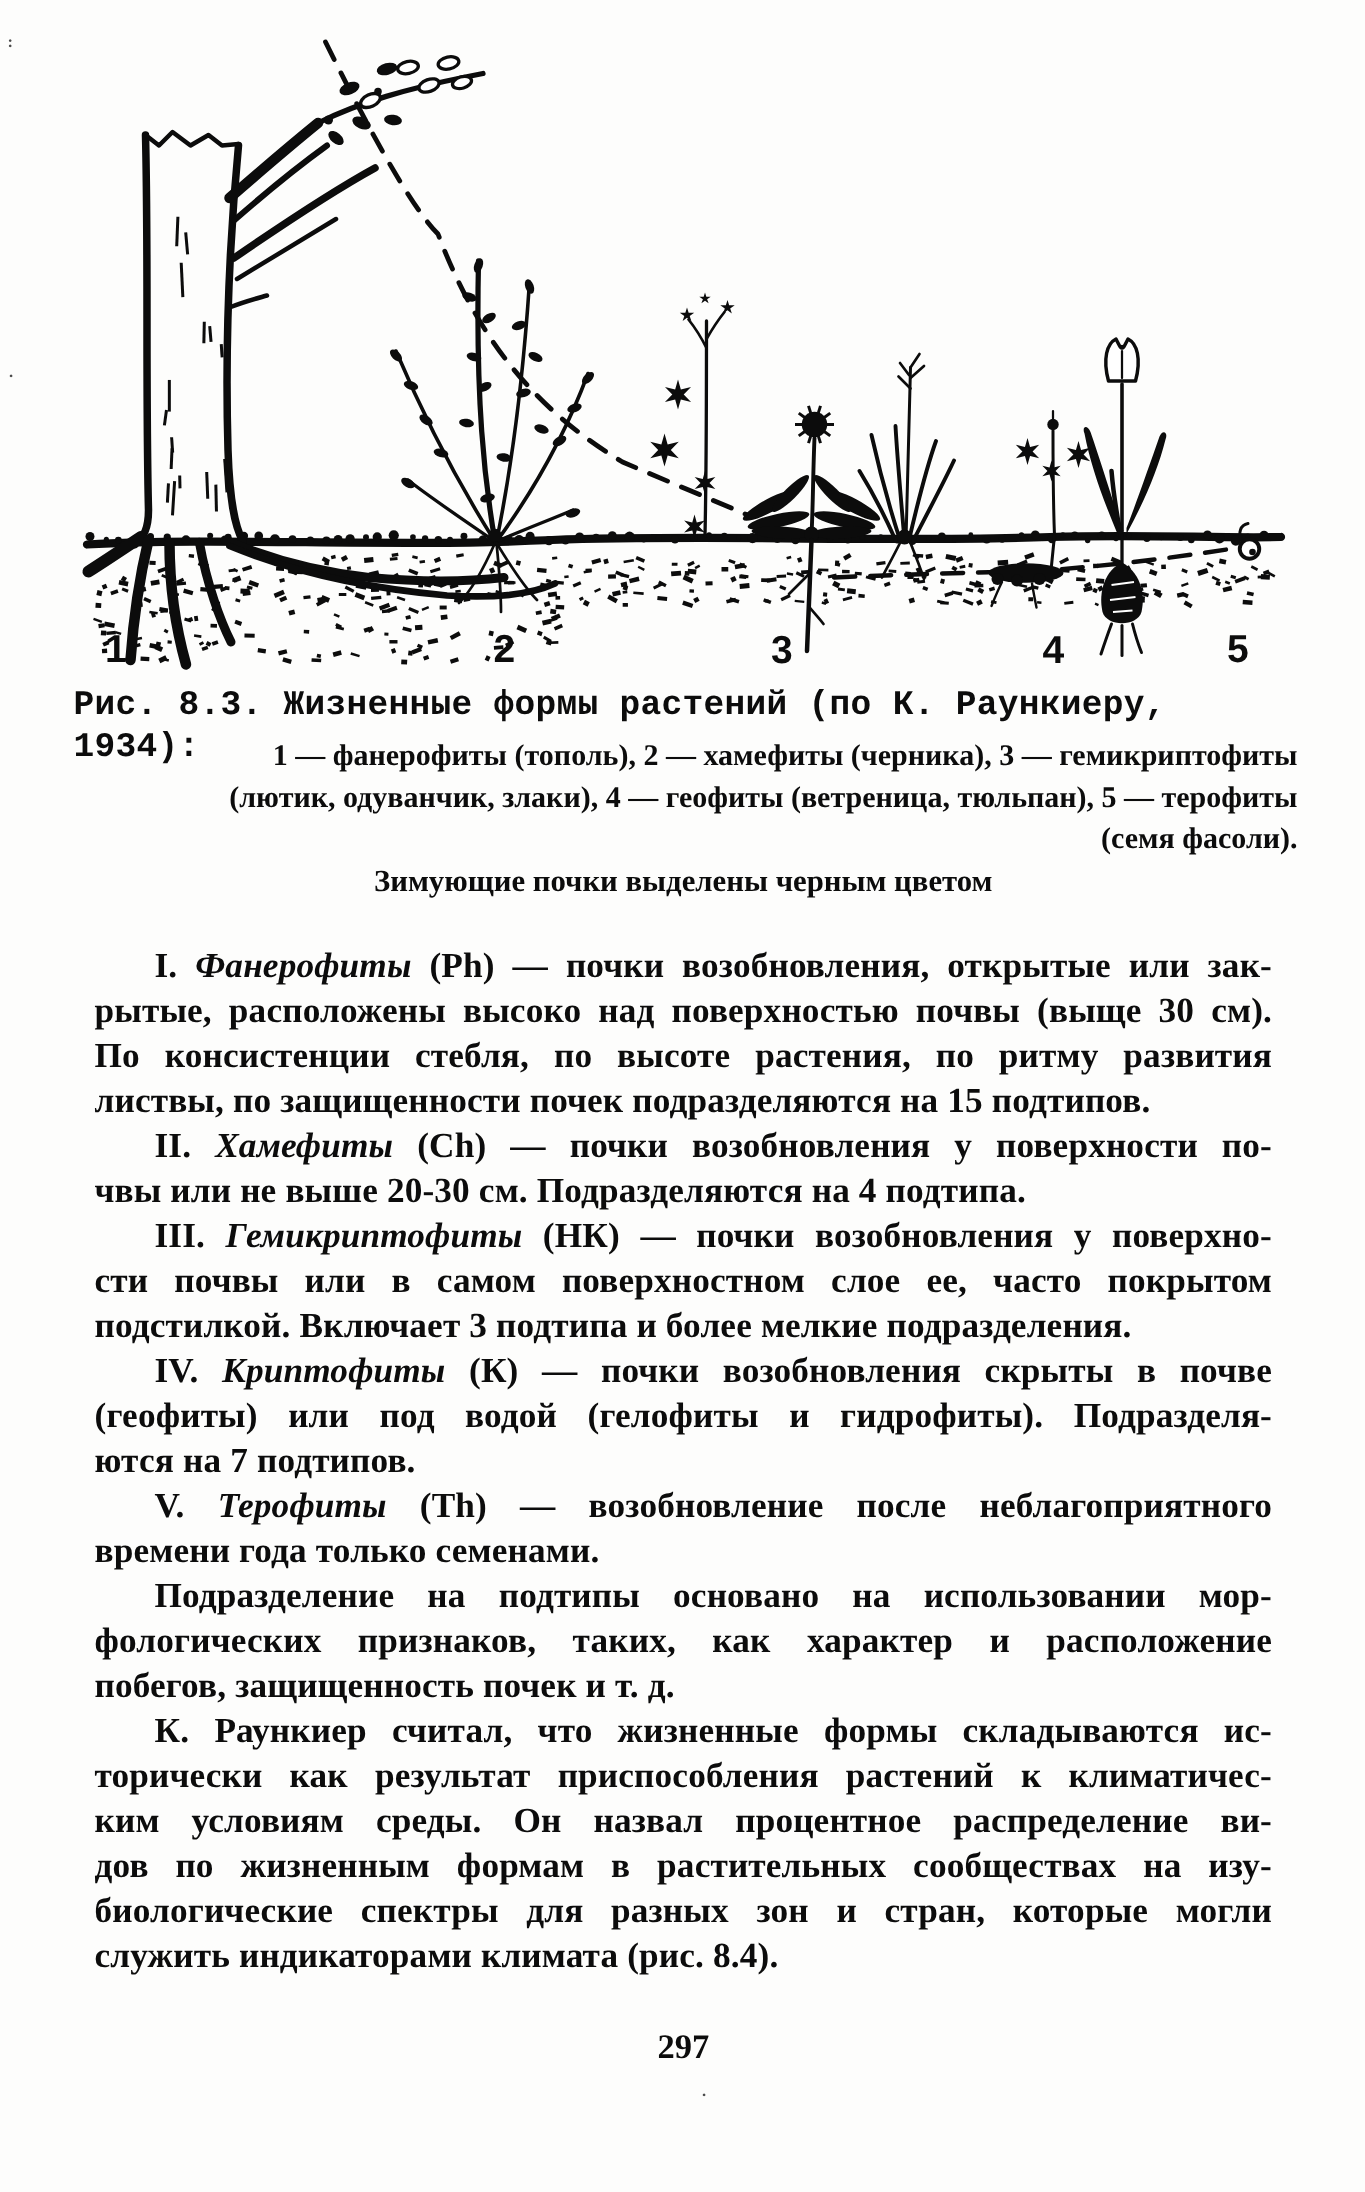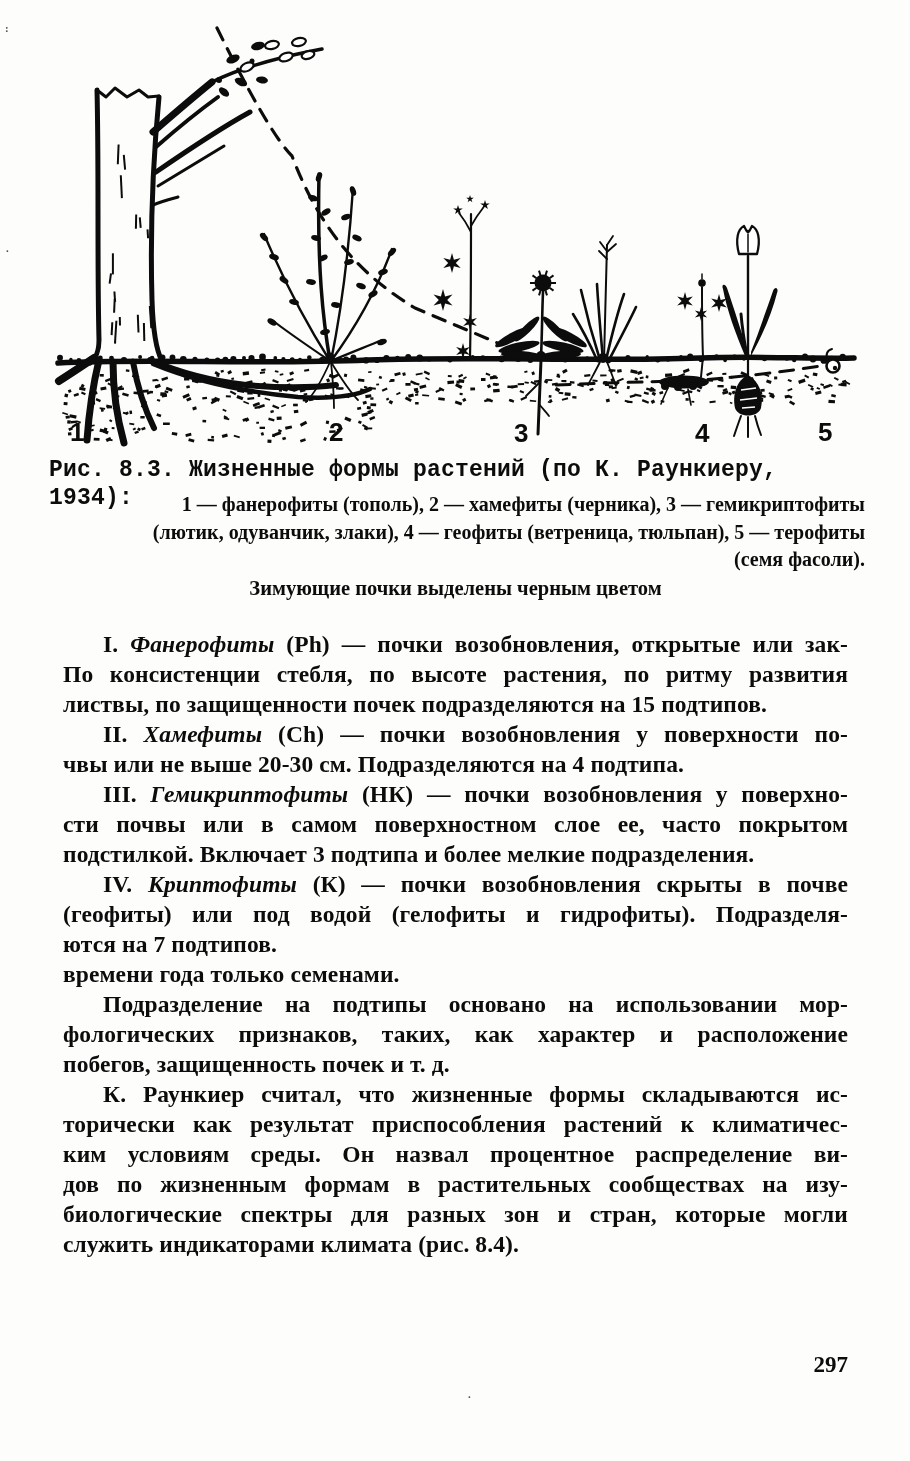--- a/index.html
+++ b/index.html
@@ -24,21 +24,21 @@
     font-weight:bold;font-size:20.5px;
   }
   .body-text{left:63px;top:629px;width:785px;}
   .body-line{
     font-weight:bold;font-size:23.5px;line-height:30px;height:30px;
     white-space:nowrap;letter-spacing:0.1px;
   }
   .body-line.jline{white-space:normal;text-align:justify;text-align-last:justify;}
   .body-line.indent{text-indent:40px;}
   .page-number{
-    left:63px;top:1352px;width:785px;text-align:right;
+    left:63px;top:1352px;width:785px;text-align:center;
     font-weight:bold;font-size:23px;
   }
   .speck{position:absolute;color:#4a4a4a;font-size:11px;font-weight:bold;}
   svg .s{fill:none;stroke:#0c0c0c;stroke-linecap:round;stroke-linejoin:round;}
   svg .f{fill:#0c0c0c;stroke:none;}
   svg .w{fill:#ffffff;stroke:#0c0c0c;stroke-linecap:round;stroke-linejoin:round;}
   .fig-num{font-family:"Liberation Sans",sans-serif;font-weight:bold;font-size:26px;fill:#0c0c0c;}
 </style>
 </head>
 <body>
@@ -730,30 +730,32 @@
 <div class="abs fig-legend">
   <div>1 — фанерофиты (тополь), 2 — хамефиты (черника), 3 — гемикриптофиты</div>
   <div>(лютик, одуванчик, злаки), 4 — геофиты (ветреница, тюльпан), 5 — терофиты</div>
   <div>(семя фасоли).</div>
 </div>
 
 <div class="abs fig-note">Зимующие почки выделены черным цветом</div>
 
 <div class="abs body-text" id="bodytext">
     <div class="body-line indent jline"><span>I. </span><i>Фанерофиты</i><span> (Ph) — почки возобновления, открытые или зак-</span></div>
+    <div class="body-line jline"><span>рытые, расположены высоко над поверхностью почвы (выще 30 см).</span></div>
     <div class="body-line jline"><span>По консистенции стебля, по высоте растения, по ритму развития</span></div>
     <div class="body-line"><span>листвы, по защищенности почек подразделяются на 15 подтипов.</span></div>
     <div class="body-line indent jline"><span>II. </span><i>Хамефиты</i><span> (Ch) — почки возобновления у поверхности по-</span></div>
     <div class="body-line"><span>чвы или не выше 20-30 см. Подразделяются на 4 подтипа.</span></div>
     <div class="body-line indent jline"><span>III. </span><i>Гемикриптофиты</i><span> (НК) — почки возобновления у поверхно-</span></div>
     <div class="body-line jline"><span>сти почвы или в самом поверхностном слое ее, часто покрытом</span></div>
     <div class="body-line"><span>подстилкой. Включает 3 подтипа и более мелкие подразделения.</span></div>
     <div class="body-line indent jline"><span>IV. </span><i>Криптофиты</i><span> (К) — почки возобновления скрыты в почве</span></div>
     <div class="body-line jline"><span>(геофиты) или под водой (гелофиты и гидрофиты). Подразделя-</span></div>
     <div class="body-line"><span>ются на 7 подтипов.</span></div>
+    <div class="body-line indent jline"><span>V. </span><i>Терофиты</i><span> (Th) — возобновление после неблагоприятного</span></div>
     <div class="body-line"><span>времени года только семенами.</span></div>
     <div class="body-line indent jline"><span>Подразделение на подтипы основано на использовании мор-</span></div>
     <div class="body-line jline"><span>фологических признаков, таких, как характер и расположение</span></div>
     <div class="body-line"><span>побегов, защищенность почек и т. д.</span></div>
     <div class="body-line indent jline"><span>К. Раункиер считал, что жизненные формы складываются ис-</span></div>
     <div class="body-line jline"><span>торически как результат приспособления растений к климатичес-</span></div>
     <div class="body-line jline"><span>ким условиям среды. Он назвал процентное распределение ви-</span></div>
     <div class="body-line jline"><span>дов по жизненным формам в растительных сообществах на изу-</span></div>
     <div class="body-line jline"><span>биологические спектры для разных зон и стран, которые могли</span></div>
     <div class="body-line"><span>служить индикаторами климата (рис. 8.4).</span></div>

